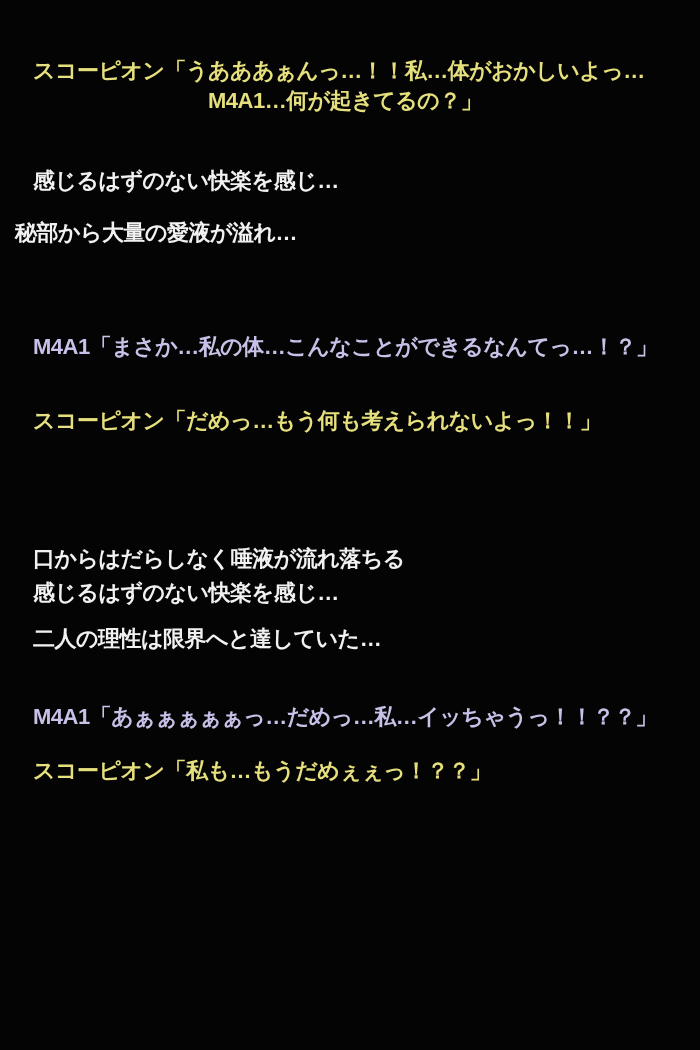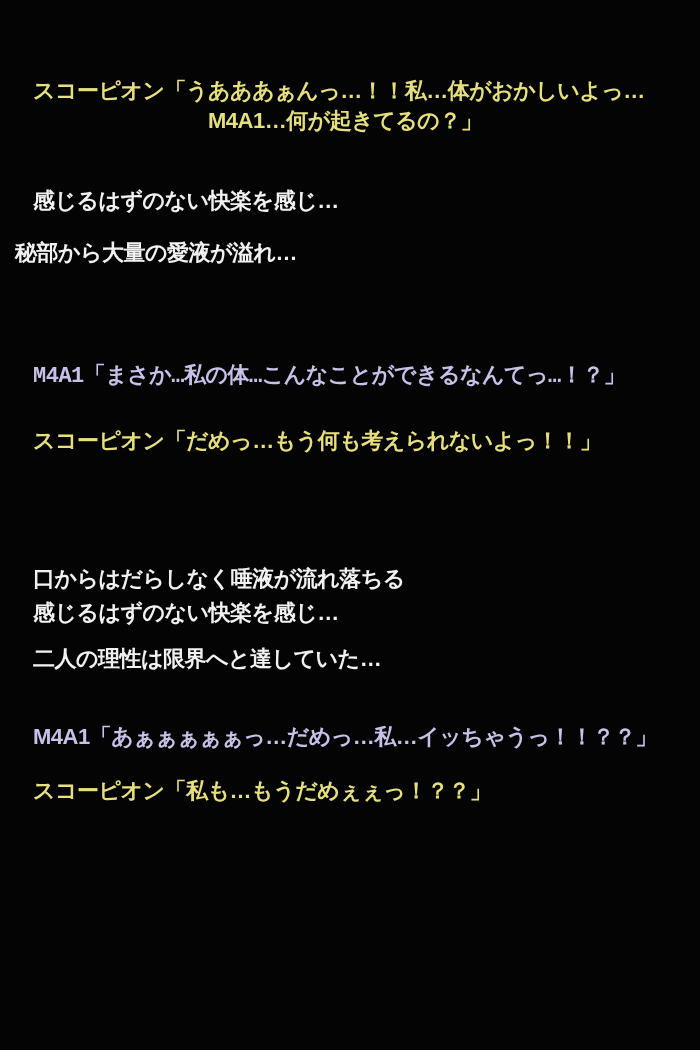--- a/index.html
+++ b/index.html
@@ -9,21 +9,20 @@
   body {
     width: 700px;
     height: 1050px;
     background: var(--page_background, #040404);
     position: relative;
     overflow: hidden;
   }
   .story-page {
     position: absolute;
     inset: 0;
-    margin-top: 20px;
   }
   .line {
     position: absolute;
     margin: 0;
     white-space: nowrap;
     font-family: "Liberation Sans", "DejaVu Sans", sans-serif;
     font-weight: bold;
     font-size: 22px;
     line-height: 26px;
     letter-spacing: -0.5px;
@@ -37,21 +36,21 @@
 
 <div class="story-page">
 
   <p class="line scorpion" style="top:58px;  left:33px;">スコーピオン「うあああぁんっ…！！私…体がおかしいよっ…</p>
   <p class="line scorpion" style="top:88px;  left:208px;">M4A1…何が起きてるの？」</p>
 
   <p class="line narration" style="top:168px; left:33px;">感じるはずのない快楽を感じ…</p>
 
   <p class="line narration" style="top:220px; left:15px;">秘部から大量の愛液が溢れ…</p>
 
-  <p class="line m4a1" style="top:344px; left:33px;font-family:Liberation Mono, monospace;">M4A1「まさか…私の体…こんなことができるなんてっ…！？」</p>
+  <p class="line m4a1" style="top:334px; left:33px;">M4A1「まさか…私の体…こんなことができるなんてっ…！？」</p>
 
   <p class="line scorpion" style="top:408px; left:33px;">スコーピオン「だめっ…もう何も考えられないよっ！！」</p>
 
   <p class="line narration" style="top:546px; left:33px;">口からはだらしなく唾液が流れ落ちる</p>
 
   <p class="line narration" style="top:580px; left:33px;">感じるはずのない快楽を感じ…</p>
   <p class="line narration" style="top:626px; left:33px;">二人の理性は限界へと達していた…</p>
 
   <p class="line m4a1" style="top:704px; left:33px;">M4A1「あぁぁぁぁぁっ…だめっ…私…イッちゃうっ！！？？」</p>
 

